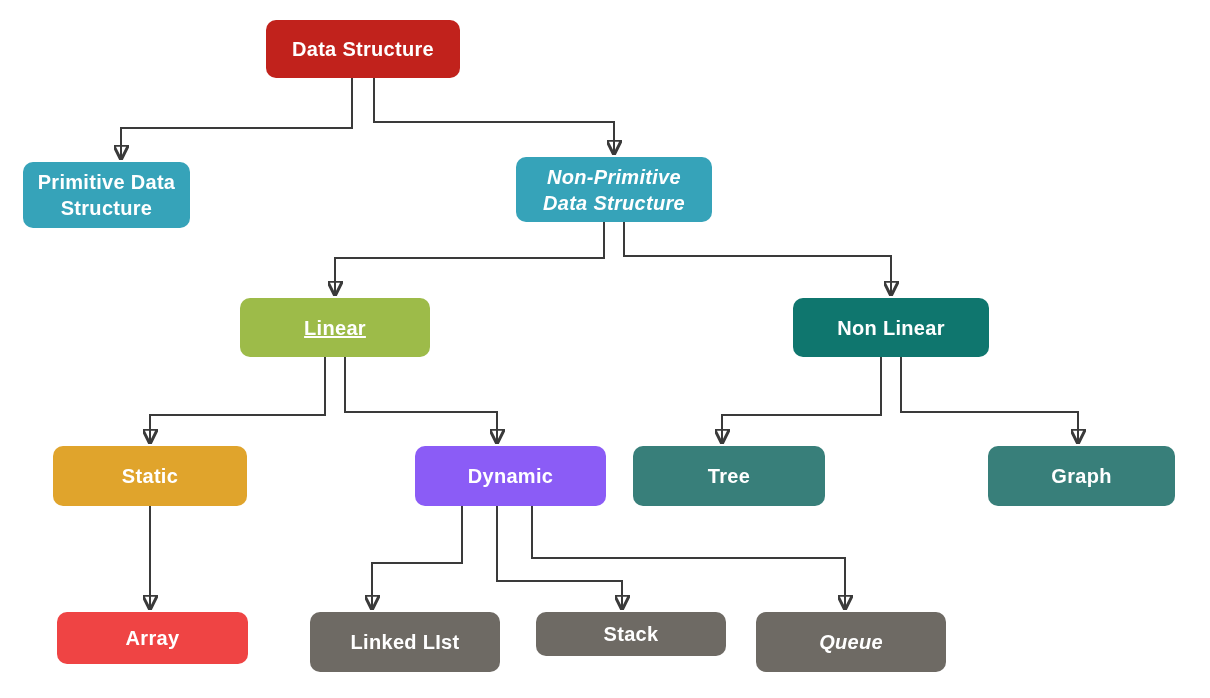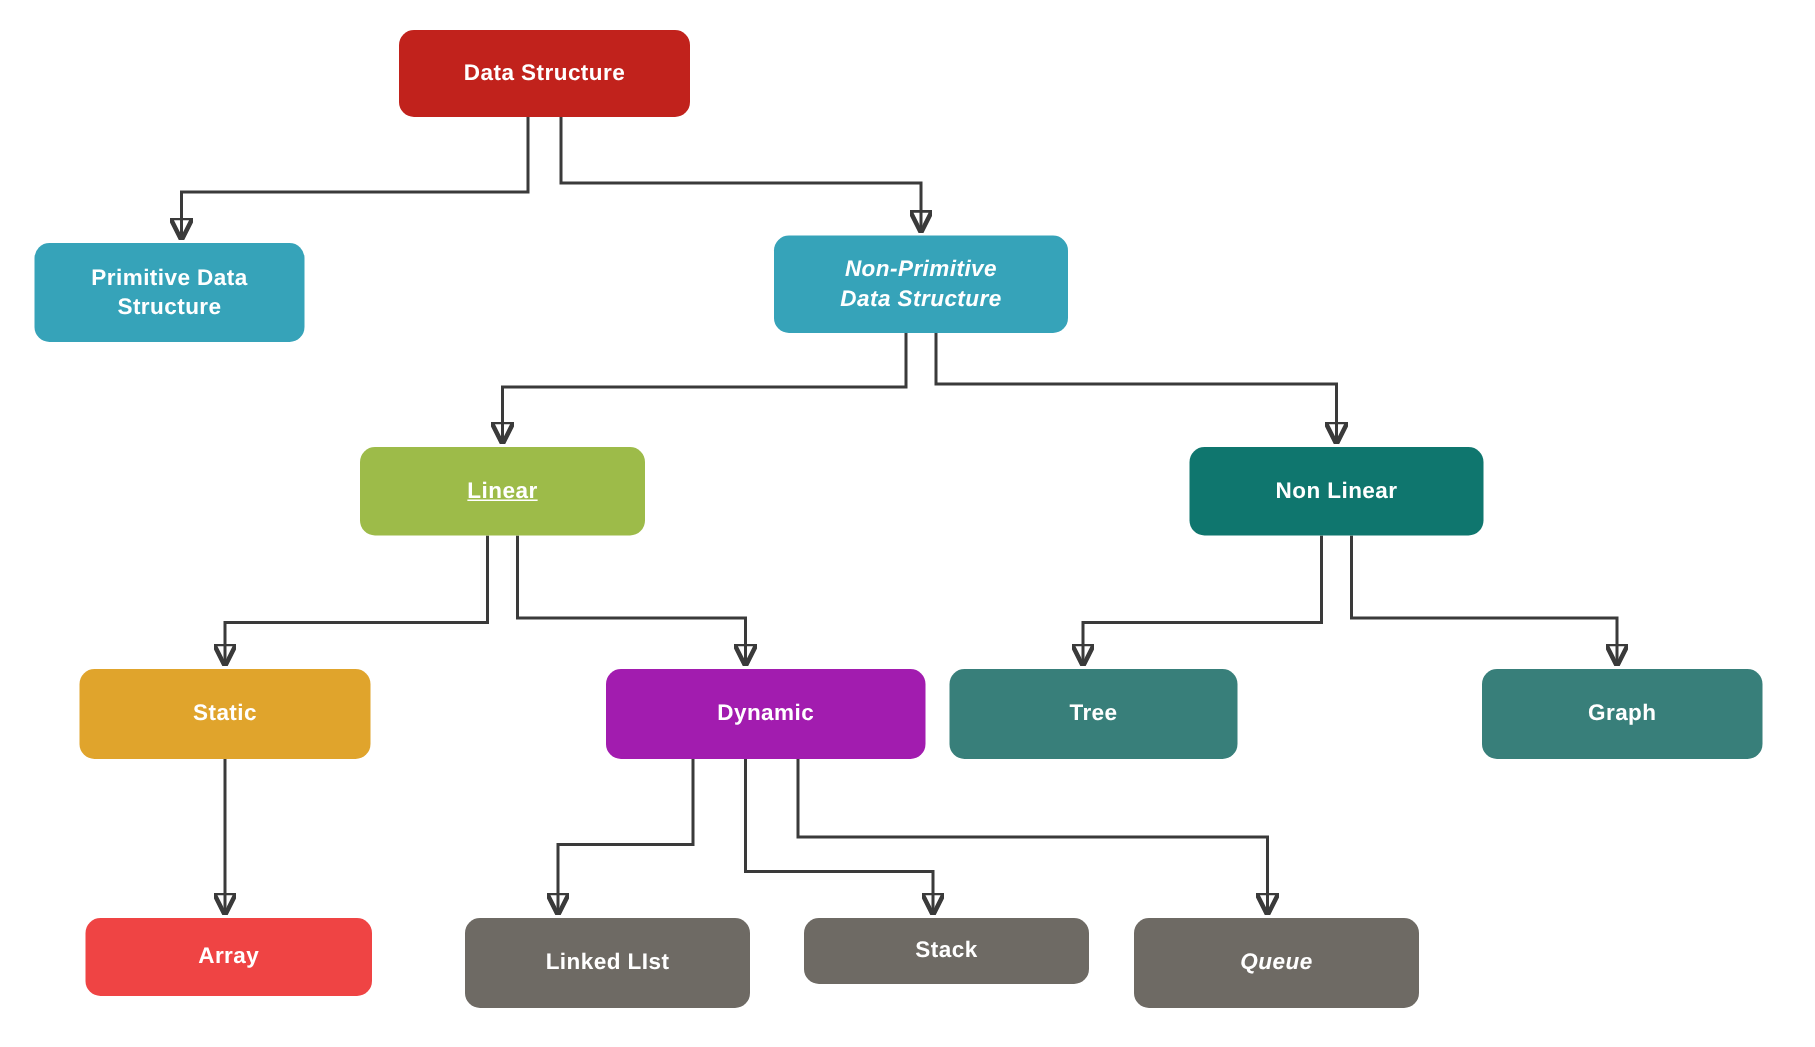--- a/index.html
+++ b/index.html
@@ -22,21 +22,21 @@
     stroke-width: 2;
     stroke-linejoin: miter;
   }
   .node {
     position: absolute;
     border-radius: 10px;
     display: flex;
     align-items: center;
     justify-content: center;
     color: #ffffff;
-    font-size: 15px;
+    font-size: 20px;
     font-weight: 600;
     letter-spacing: 0.3px;
     text-align: center;
     line-height: 1.3;
     white-space: pre-line;
     box-sizing: border-box;
     padding: 4px 8px;
   }
 </style>
 </head>
@@ -59,33 +59,33 @@
     <path marker-end="url(#arrow)" d="M881 357 V415 H722 V442"></path>
     <path marker-end="url(#arrow)" d="M901 357 V412 H1078 V442"></path>
     <path marker-end="url(#arrow)" d="M150 506 V608"></path>
     <path marker-end="url(#arrow)" d="M462 506 V563 H372 V608"></path>
     <path marker-end="url(#arrow)" d="M497 506 V581 H622 V608"></path>
     <path marker-end="url(#arrow)" d="M532 506 V558 H845 V608"></path>
   </svg>
 
   <div class="node" style="left: 266px; top: 20px; width: 194px; height: 58px; background-color: rgb(193, 34, 28);">Data Structure</div>
 
-  <div class="node" style="left: 23px; top: 162px; width: 180px; height: 66px; background-color: rgb(54, 163, 185);">Primitive Data
+  <div class="node" style="left: 23px; top: 162px; width: 167px; height: 66px; background-color: rgb(54, 163, 185);">Primitive Data
 Structure</div>
 
   <div class="node" style="left: 516px; top: 157px; width: 196px; height: 65px; background-color: rgb(54, 163, 185); font-style: italic;">Non-Primitive
 Data Structure</div>
 
   <div class="node" style="left: 240px; top: 298px; width: 190px; height: 59px; background-color: rgb(157, 187, 73); text-decoration: underline;">Linear</div>
 
   <div class="node" style="left: 793px; top: 298px; width: 196px; height: 59px; background-color: #0f766e;">Non Linear</div>
 
   <div class="node" style="left: 53px; top: 446px; width: 194px; height: 60px; background-color: rgb(224, 164, 44);">Static</div>
 
-  <div class="node" style="left: 404px; top: 446px; width: 213px; height: 60px; background-color: #a21caf;">Dynamic</div>
+  <div class="node" style="left: 415px; top: 446px; width: 191px; height: 60px; background-color: #8b5cf6;">Dynamic</div>
 
   <div class="node" style="left: 633px; top: 446px; width: 192px; height: 60px; background-color: rgb(56, 127, 122);">Tree</div>
 
   <div class="node" style="left: 988px; top: 446px; width: 187px; height: 60px; background-color: rgb(56, 127, 122);">Graph</div>
 
   <div class="node" style="left: 57px; top: 612px; width: 191px; height: 52px; background-color: #ef4444;">Array</div>
 
   <div class="node" style="left: 310px; top: 612px; width: 190px; height: 60px; background-color: rgb(110, 106, 100);">Linked LIst</div>
 
   <div class="node" style="left: 536px; top: 612px; width: 190px; height: 44px; background-color: rgb(110, 106, 100);">Stack</div>

